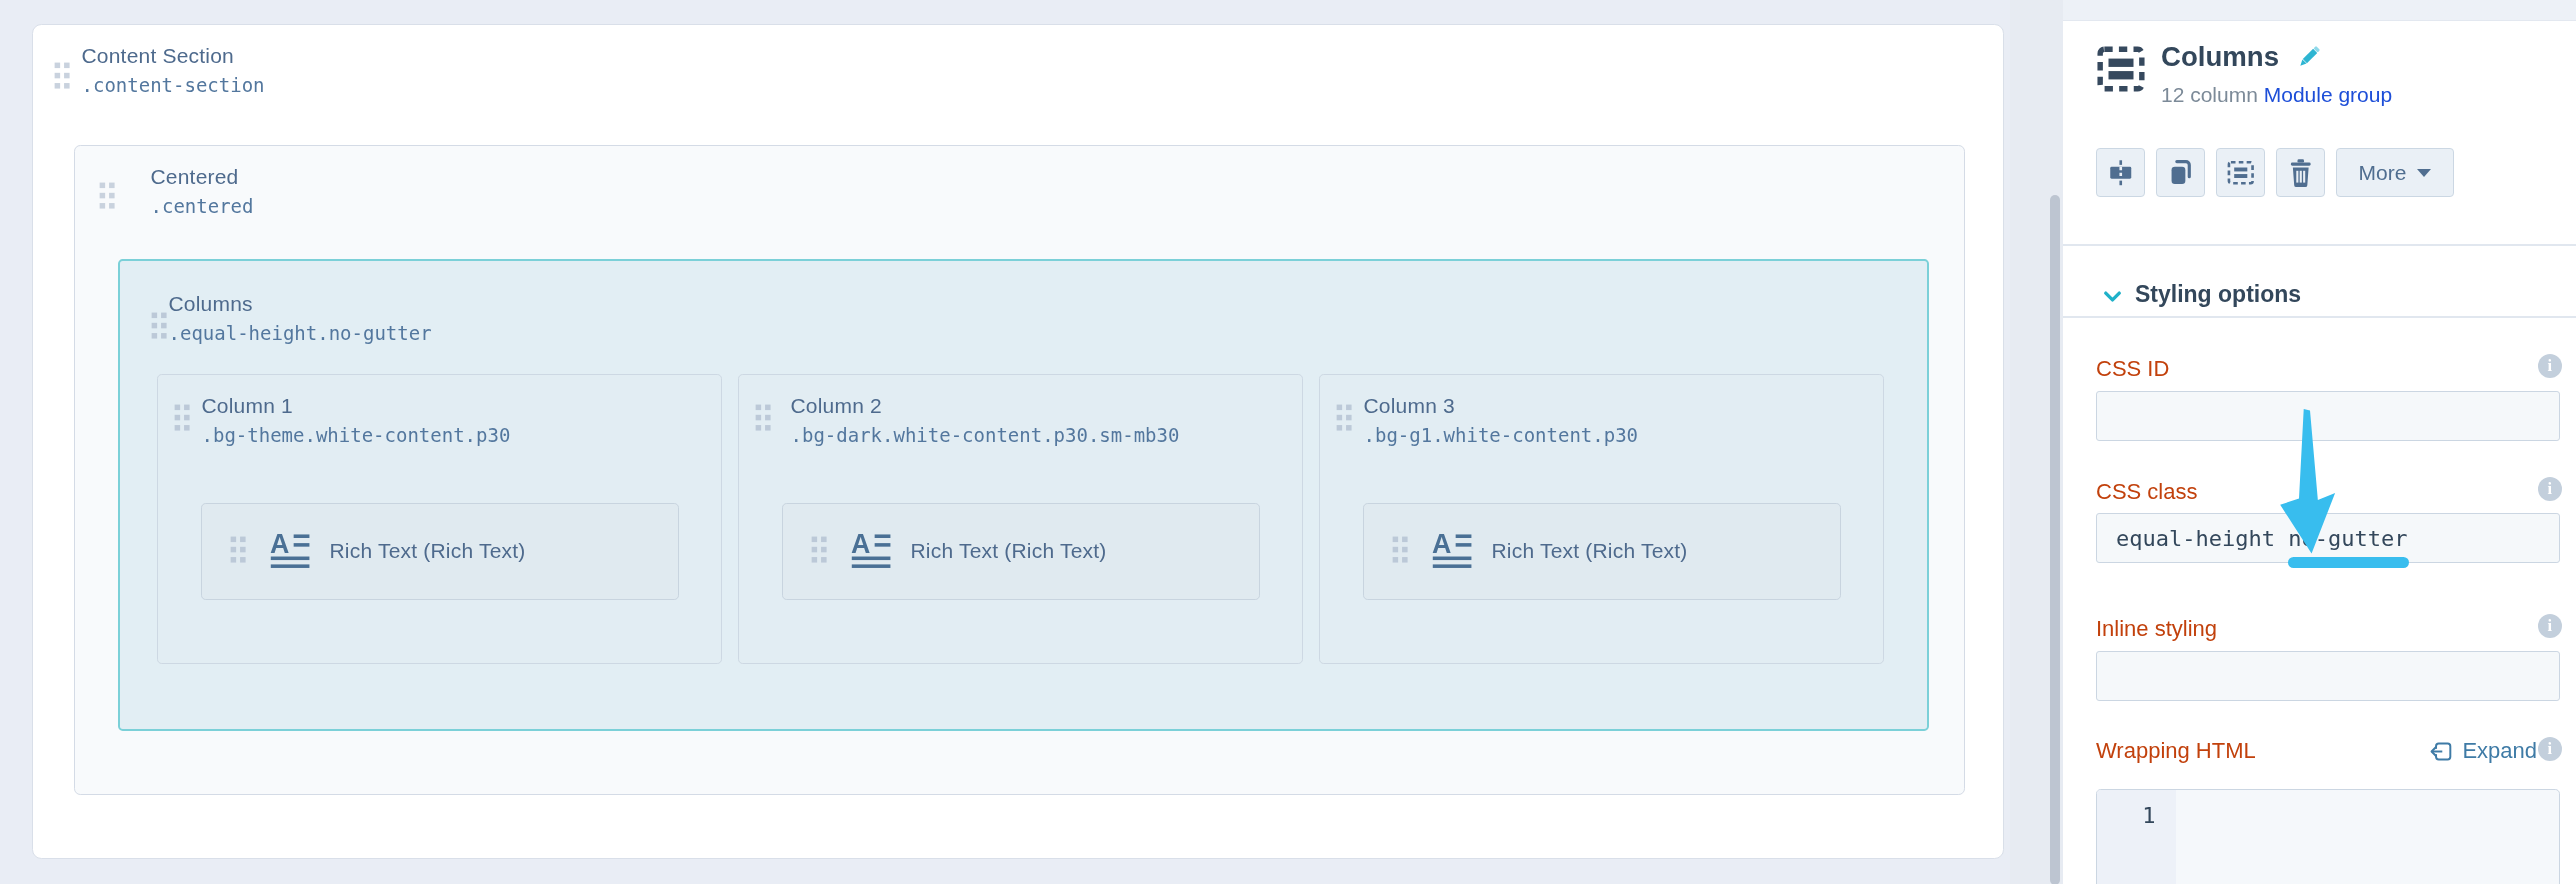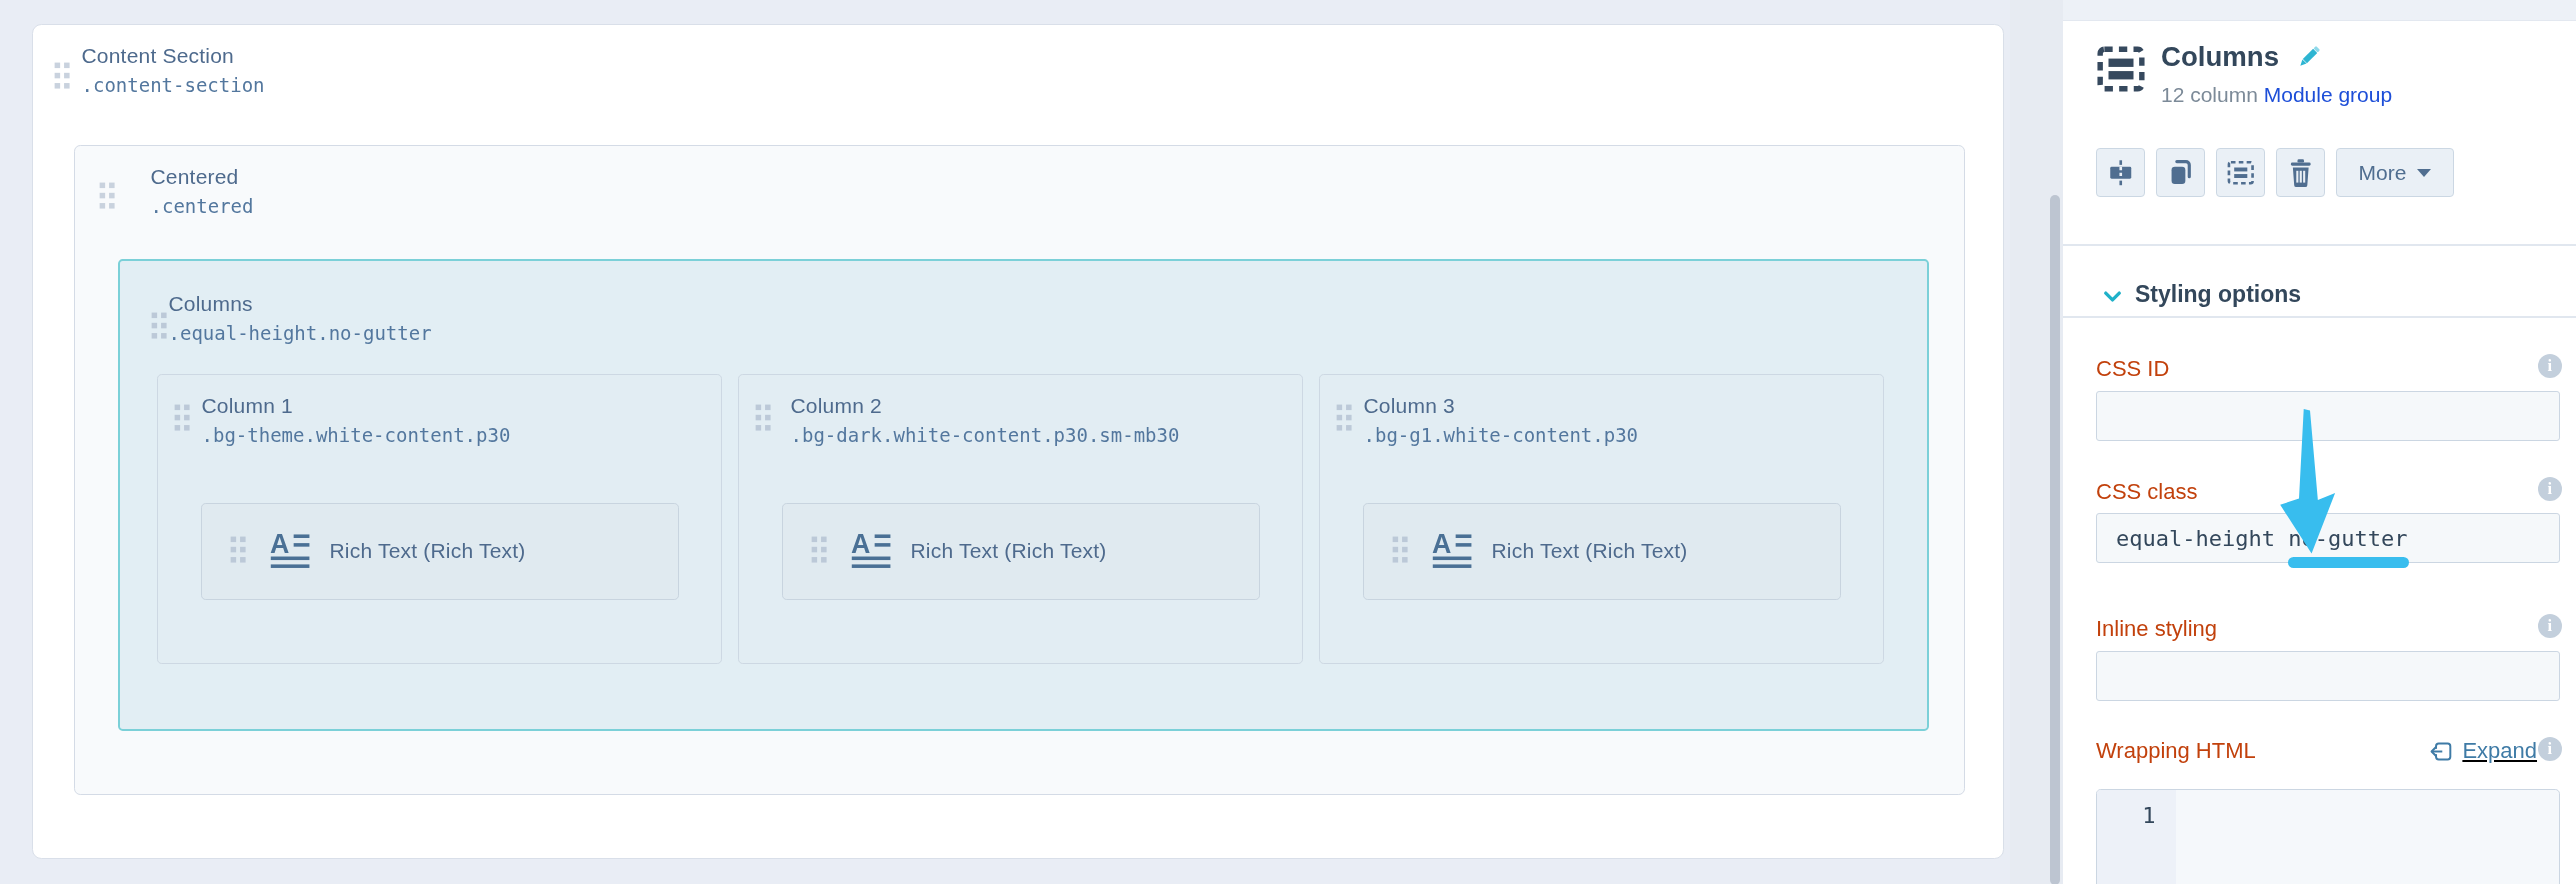--- a/index.html
+++ b/index.html
@@ -55,21 +55,21 @@
   .fld-label { position:absolute; left:33px; font-size:22px; color:#c2410c; }
   .info-dot { position:absolute; right:14px; width:24.4px; height:24.4px; border-radius:50%;
     background:#c3cfdc; color:#ffffff; font-family:"Liberation Serif", serif; font-weight:bold;
     font-size:16.5px; display:flex; align-items:center; justify-content:center; cursor:pointer; }
   .inp { position:absolute; left:33px; width:464px; height:50px; background:#f5f8fa;
     border:1.6px solid #cbd6e2; border-radius:3.1px; font-family:"DejaVu Sans Mono", monospace;
     font-size:22px; color:#33475b; padding:0 19px; outline:none; }
   .underline-mark { position:absolute; left:225px; top:557px; width:121px; height:11px;
     border-radius:5.5px; background:#38bdee; }
   .arrow-mark { position:absolute; left:209px; top:409px; }
-  .expand-row { position:absolute;text-decoration:underline; }
+  .expand-row { position:absolute; }
   .expand-link { font-size:22px; color:#3f7ba6; cursor:pointer; }
   .code-editor { position:absolute; left:33px; top:789px; width:464px; height:96px;
     border:1.6px solid #cbd6e2; border-radius:4.7px 4.7px 0 0; overflow:hidden; background:#f5f8fb;
     display:flex; cursor:text; }
   .code-gutter { width:79px; background:#edf1f8; text-align:right; padding:12.6px 20.5px 0 0;
     font-family:"DejaVu Sans Mono", monospace; font-size:22px; color:#33475b; }
 </style>
 </head>
 <body>
 

